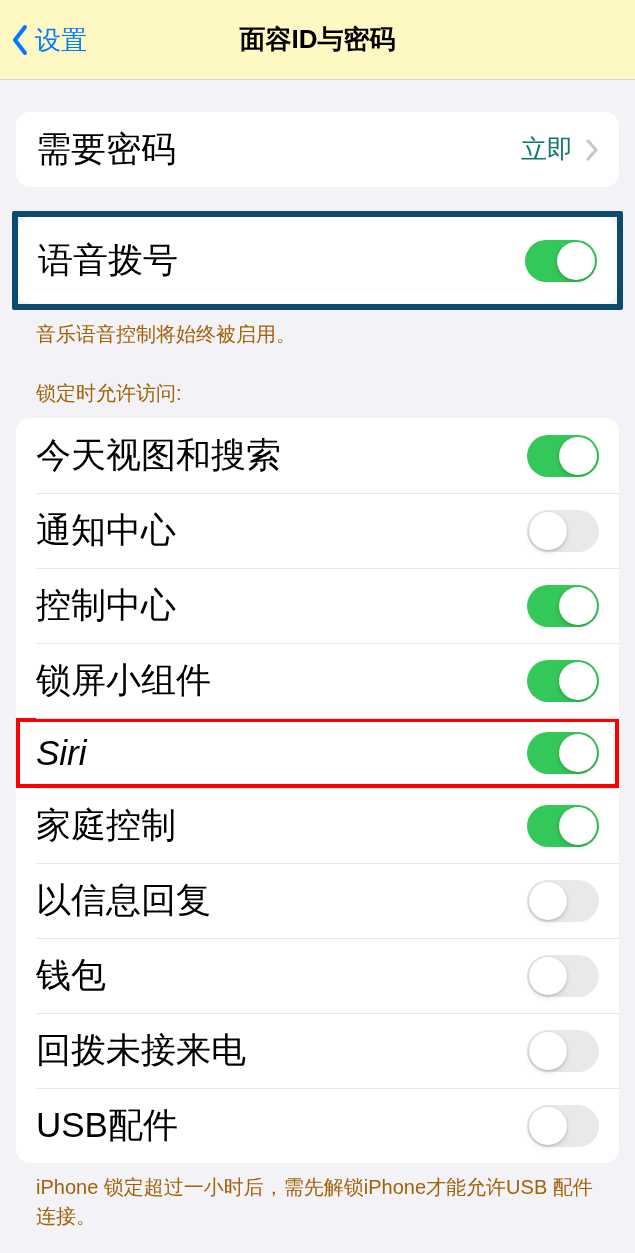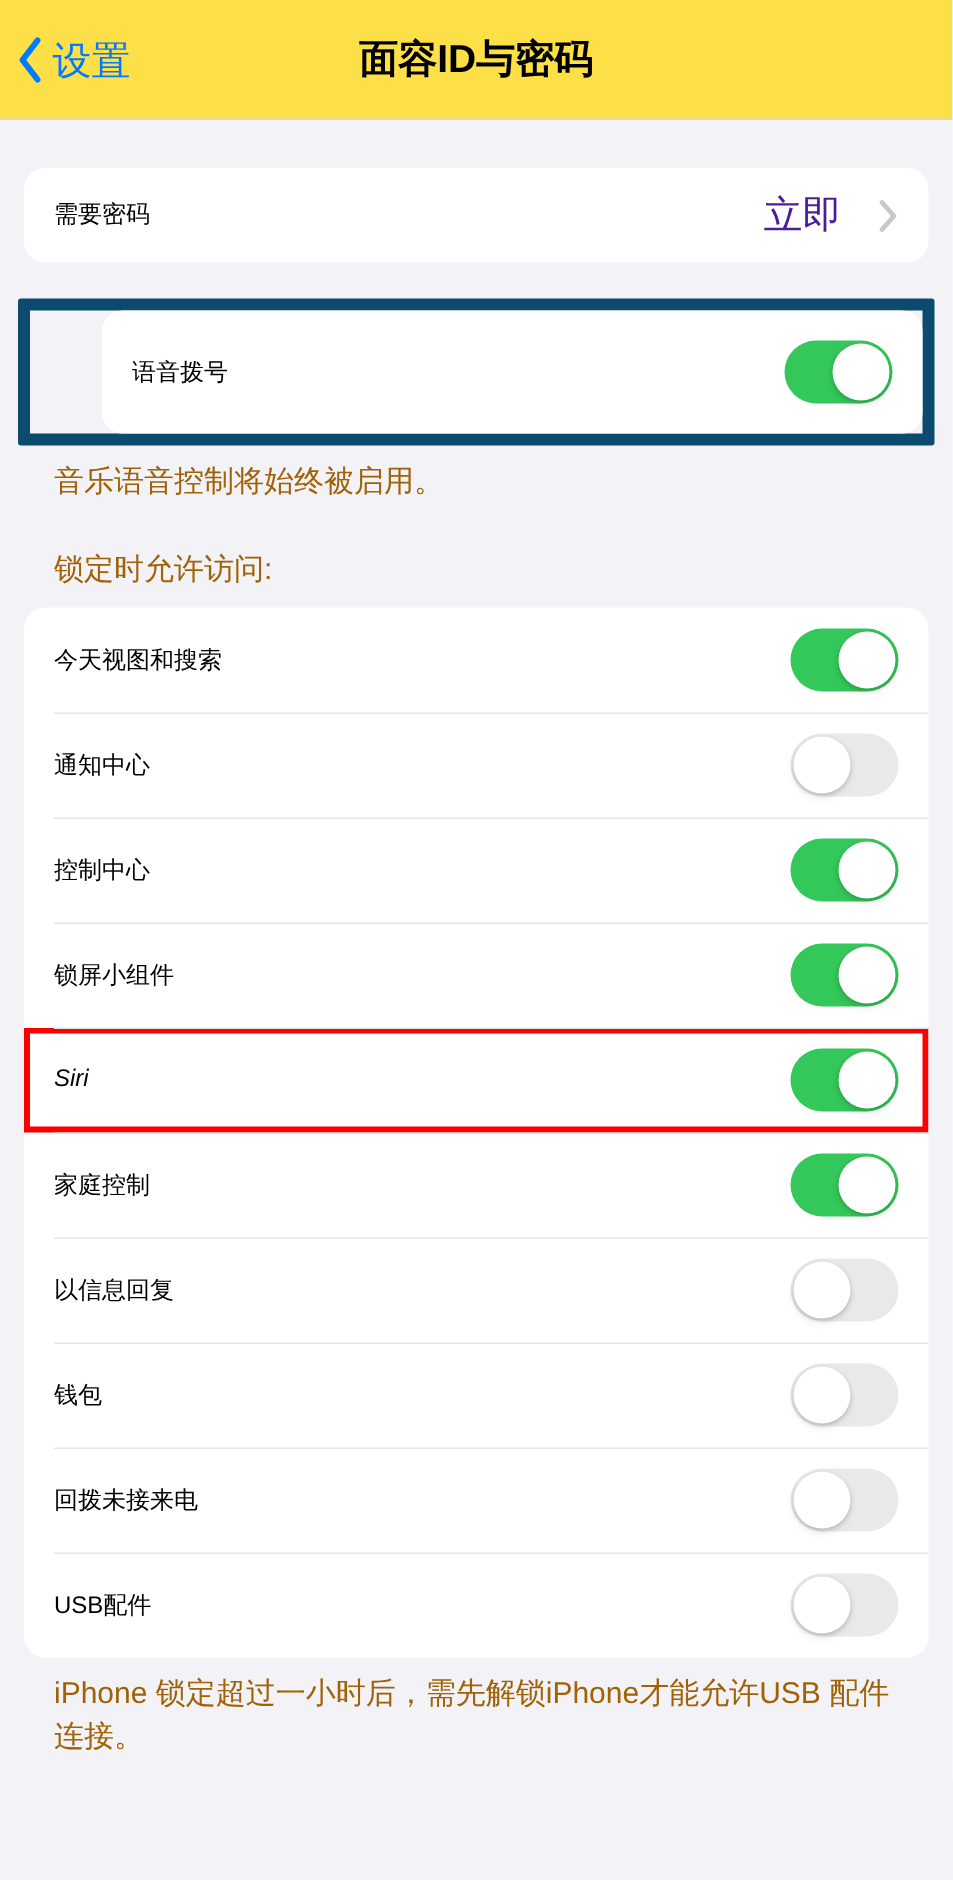--- a/index.html
+++ b/index.html
@@ -12,21 +12,21 @@
       width: 635px;
       height: 1253px;
       background: #f2f2f7;
       font-family: -apple-system, "Helvetica Neue", "PingFang SC", Arial, sans-serif;
       overflow: hidden;
       font-size: 19px;
       color: #000;
     }
     .nav-bar {
       height: 80px;
-      background: #fde047;
+      background: #fef9c3;
       border-bottom: 1px solid #d6d6da;
       position: relative;
       display: flex;
       align-items: center;
       justify-content: center;
     }
     .nav-back {
       position: absolute;
       left: 0;
       top: 0;
@@ -76,26 +76,26 @@
       content: "";
       position: absolute;
       top: 0;
       left: 20px;
       right: 0;
       height: 1px;
       background: #e5e5ea;
     }
     .row-label {
       flex: 1;
-      font-size: 16px;
+      font-size: 35px;
     }
     .row-value {
-      color: #4c1d95;
+      color: #0f766e;
       font-size: 26px;
-      margin-right: 24px;
+      margin-right: 12px;
     }
     .chevron-right {
       width: 14px;
       height: 24px;
       display: flex;
       align-items: center;
       justify-content: center;
     }
     .chevron-right svg { display: block; }
     .toggle {
@@ -121,24 +121,23 @@
     .footer-text, .header-text {
       color: #a16207;
       font-size: 20px;
       padding: 10px 36px 0 36px;
       line-height: 1.45;
     }
     .header-text {
       padding: 30px 36px 10px 36px;
     }
     .highlight-box {
-      border: 8px solid #0c4a6e;
+      border: 6px solid #0c4a6e;
       margin: 24px 12px 0 12px;
       border-radius: 2px;
-      padding-left: 48px;
     }
     .highlight-box .group { margin: 0; border-radius: 14px; }
     .highlight-box .group .row { min-height: 80px; padding-top: 20px; padding-bottom: 20px; }
     .inrow-highlight {
       box-shadow: inset 0 0 0 4px #ff0000;
       font-style: italic;
     }
   </style>
 </head>
 <body>

